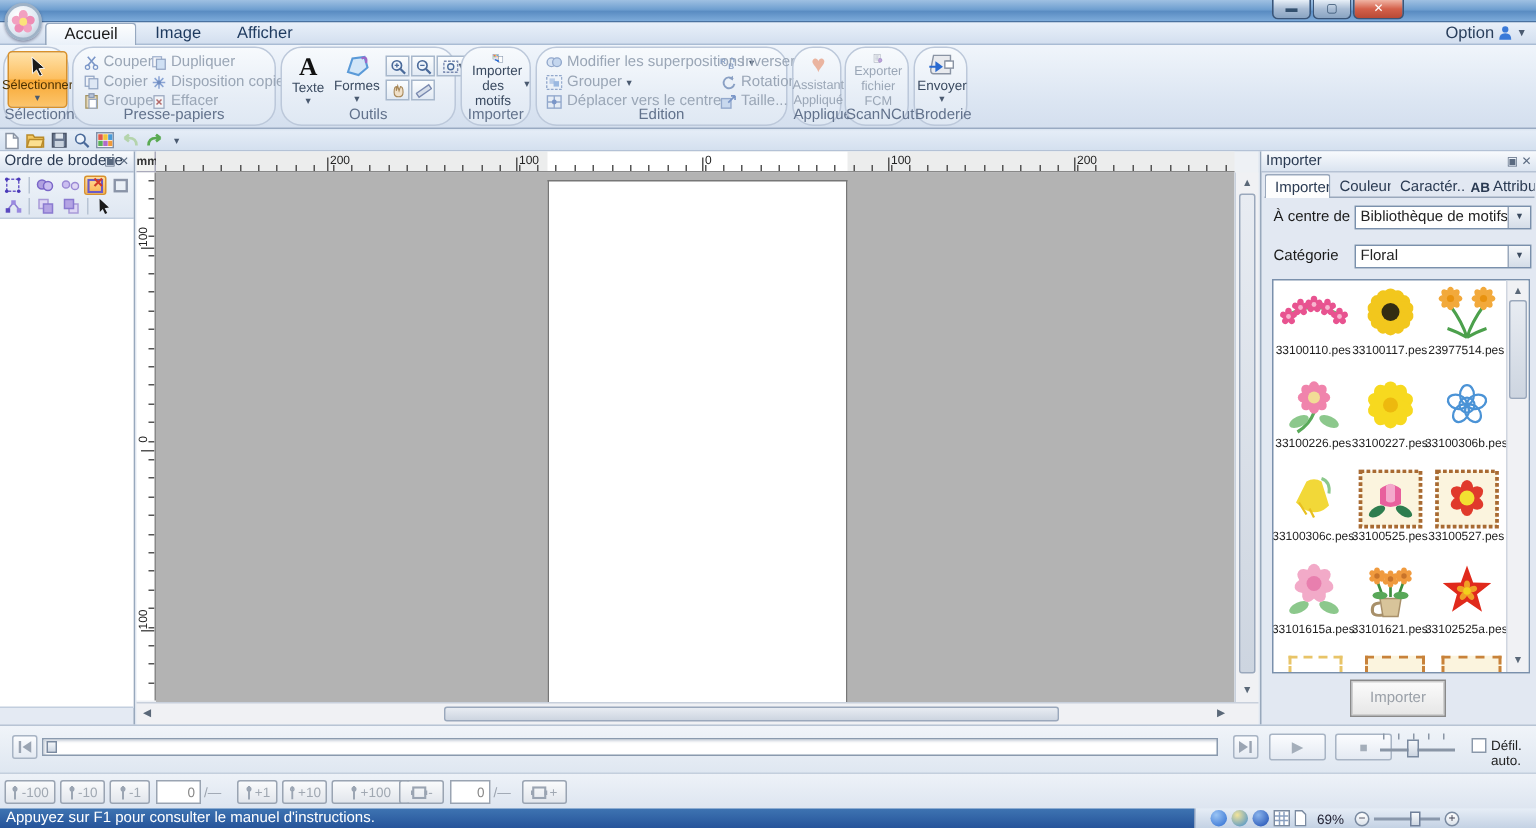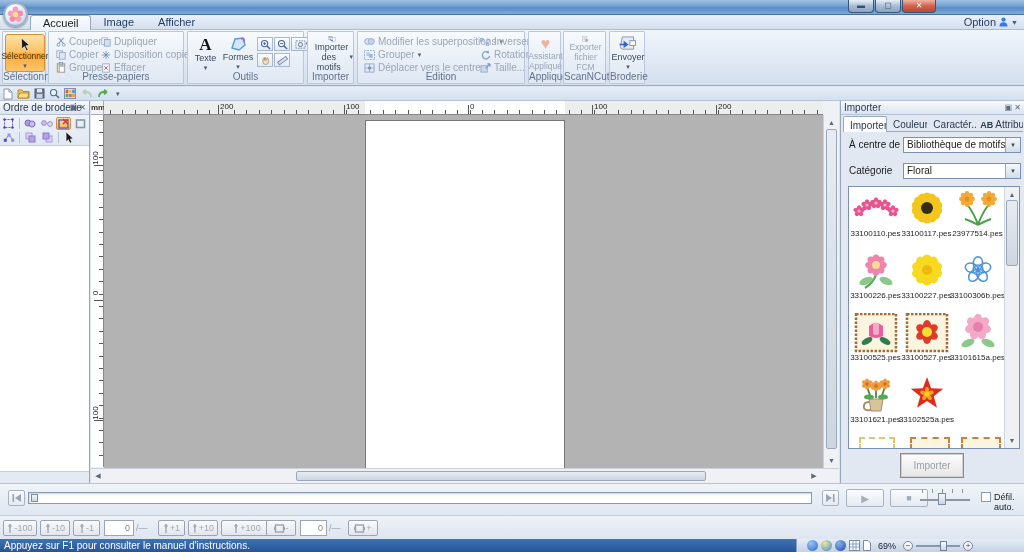--- a/index.html
+++ b/index.html
@@ -25,21 +25,21 @@
     border:2px solid #9fb2c6;box-shadow:0 1px 2px rgba(0,0,40,.4);display:flex;align-items:center;justify-content:center;z-index:5}
   .tabs{position:absolute;left:30px;top:0;display:flex;height:15px}
   .tab{padding:1px 12px 0;font-size:11px;color:#1e3a5f;height:15px;line-height:13px}
   .tab.active{background:linear-gradient(#fdfefe,#eaf1f9);border:1px solid #96a8bf;border-bottom:none;border-radius:3px 3px 0 0;color:#1a1a1a}
   .optionarea{position:absolute;right:6px;top:1px;display:flex;align-items:center;gap:3px;color:#2a3f5c;font-size:11px}
   .dd{font-size:7px;color:#4a5a70}
 
   
   .ribbon{position:absolute;left:0;top:30px;width:1024px;height:56px;
     background:linear-gradient(#f0f5fb,#dbe5f2 70%,#d4dfee);border-bottom:1px solid #99aac2}
-  .rgroup{position:absolute;top:1px;height:53px;border:1px solid #bcc8da;border-radius:1px;
+  .rgroup{position:absolute;top:1px;height:53px;border:1px solid #bcc8da;border-radius:14px;
     background:linear-gradient(#f7fafd,#e6edf6 65%,#dfe8f3)}
   .glabel{position:absolute;bottom:0;left:0;right:0;height:12px;text-align:center;font-size:10px;line-height:12px;color:#62728c}
   .ritem{position:absolute;display:flex;align-items:center;gap:3px;font-size:10px;white-space:nowrap;color:#3a4a60}
   .ritem.dis{color:#9aa6b6}
   .r1{top:4px}.r2{top:17px}.r3{top:30px}
   .rbig{position:absolute;top:2px;display:flex;flex-direction:column;align-items:center;font-size:9px;line-height:10px;
     text-align:center;border-radius:3px;padding-top:2px;height:38px;color:#3a4a60}
   .rbig.dis{color:#9aa6b6}
   .selectbtn{left:2px;width:40px;background:linear-gradient(#ffe2a9,#fdc062 48%,#f8a833 52%,#fcc56d);
     border:1px solid #d8912c;color:#4a3000}
@@ -816,20 +816,30 @@
                   <ellipse cx="23" cy="12.18" rx="4.62" ry="6.38" fill="none" stroke="#4b93d6" stroke-width="1.5" transform="rotate(216 23 19)"></ellipse>
                   <ellipse cx="23" cy="12.18" rx="4.62" ry="6.38" fill="none" stroke="#4b93d6" stroke-width="1.5" transform="rotate(288 23 19)"></ellipse>
                   <circle cx="23" cy="19" r="5" fill="none" stroke="#4b93d6" stroke-width="1.5"></circle>
                 </svg>
               </div>
               <div class="tname">33100306b.pes</div>
             </div>
             <div class="thumb">
               <div>
                 <svg width="46" height="40" viewBox="0 0 46 40">
+                  <path d="M28 6 Q34 8 33 16" stroke="#8cc88c" stroke-width="2" fill="none"></path>
+                  <path d="M18 8 Q23 5 28 8 L33 24 Q23 34 11 22 Z" fill="#f2d838"></path>
+                  <path d="M13 22 L18 30 M20 26 L23 32" stroke="#e8c020" stroke-width="1.5"></path>
+                </svg>
+              </div>
+              <div class="tname">33100306c.pes</div>
+            </div>
+            <div class="thumb">
+              <div>
+                <svg width="46" height="40" viewBox="0 0 46 40">
                   <rect x="3" y="1" width="40" height="37" fill="#fbf4de" stroke="#a86a32" stroke-width="2.5" stroke-dasharray="2.5 1.5"></rect>
                   <path d="M16 13 Q23 7 30 13 L30 23 Q23 27 16 23 Z" fill="#e85f9d"></path>
                   <path d="M20 11 Q23 8 26 11 L26 21 Q23 23 20 21 Z" fill="#f4a8cc"></path>
                   <ellipse cx="14" cy="28" rx="6" ry="3" fill="#2e7d4f" transform="rotate(-30 14 28)"></ellipse>
                   <ellipse cx="32" cy="28" rx="6" ry="3" fill="#2e7d4f" transform="rotate(30 32 28)"></ellipse>
                 </svg>
               </div>
               <div class="tname">33100525.pes</div>
             </div>
             <div class="thumb">

